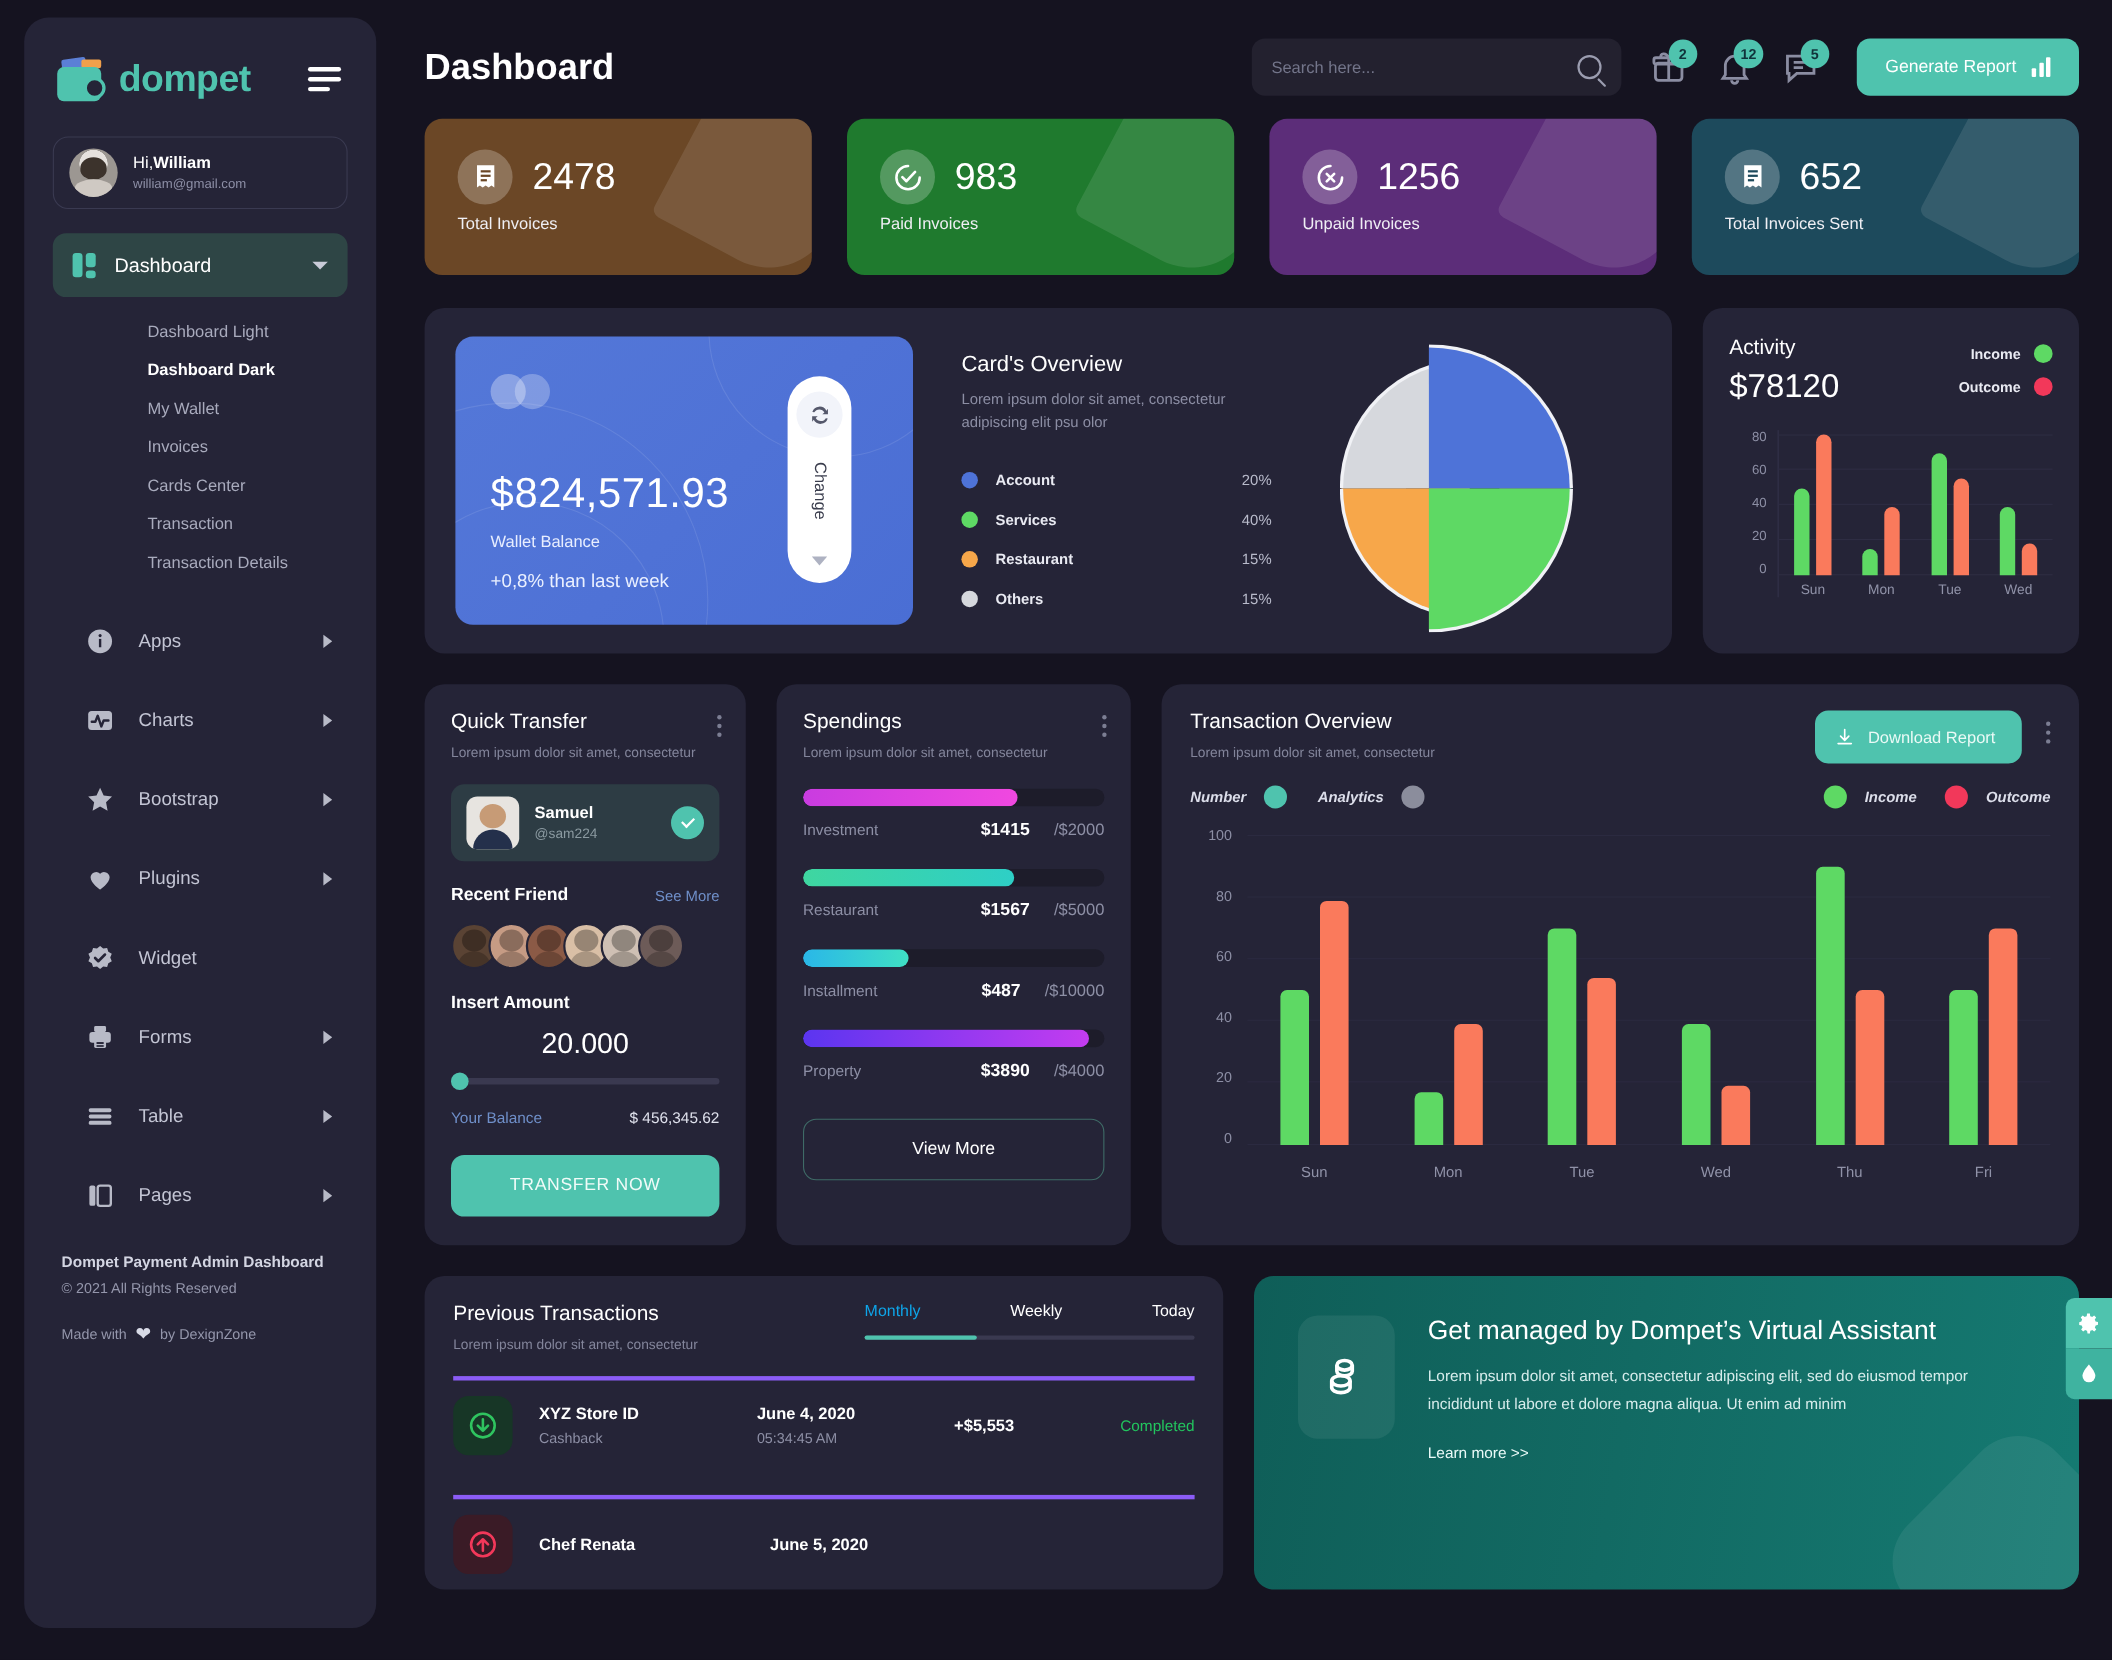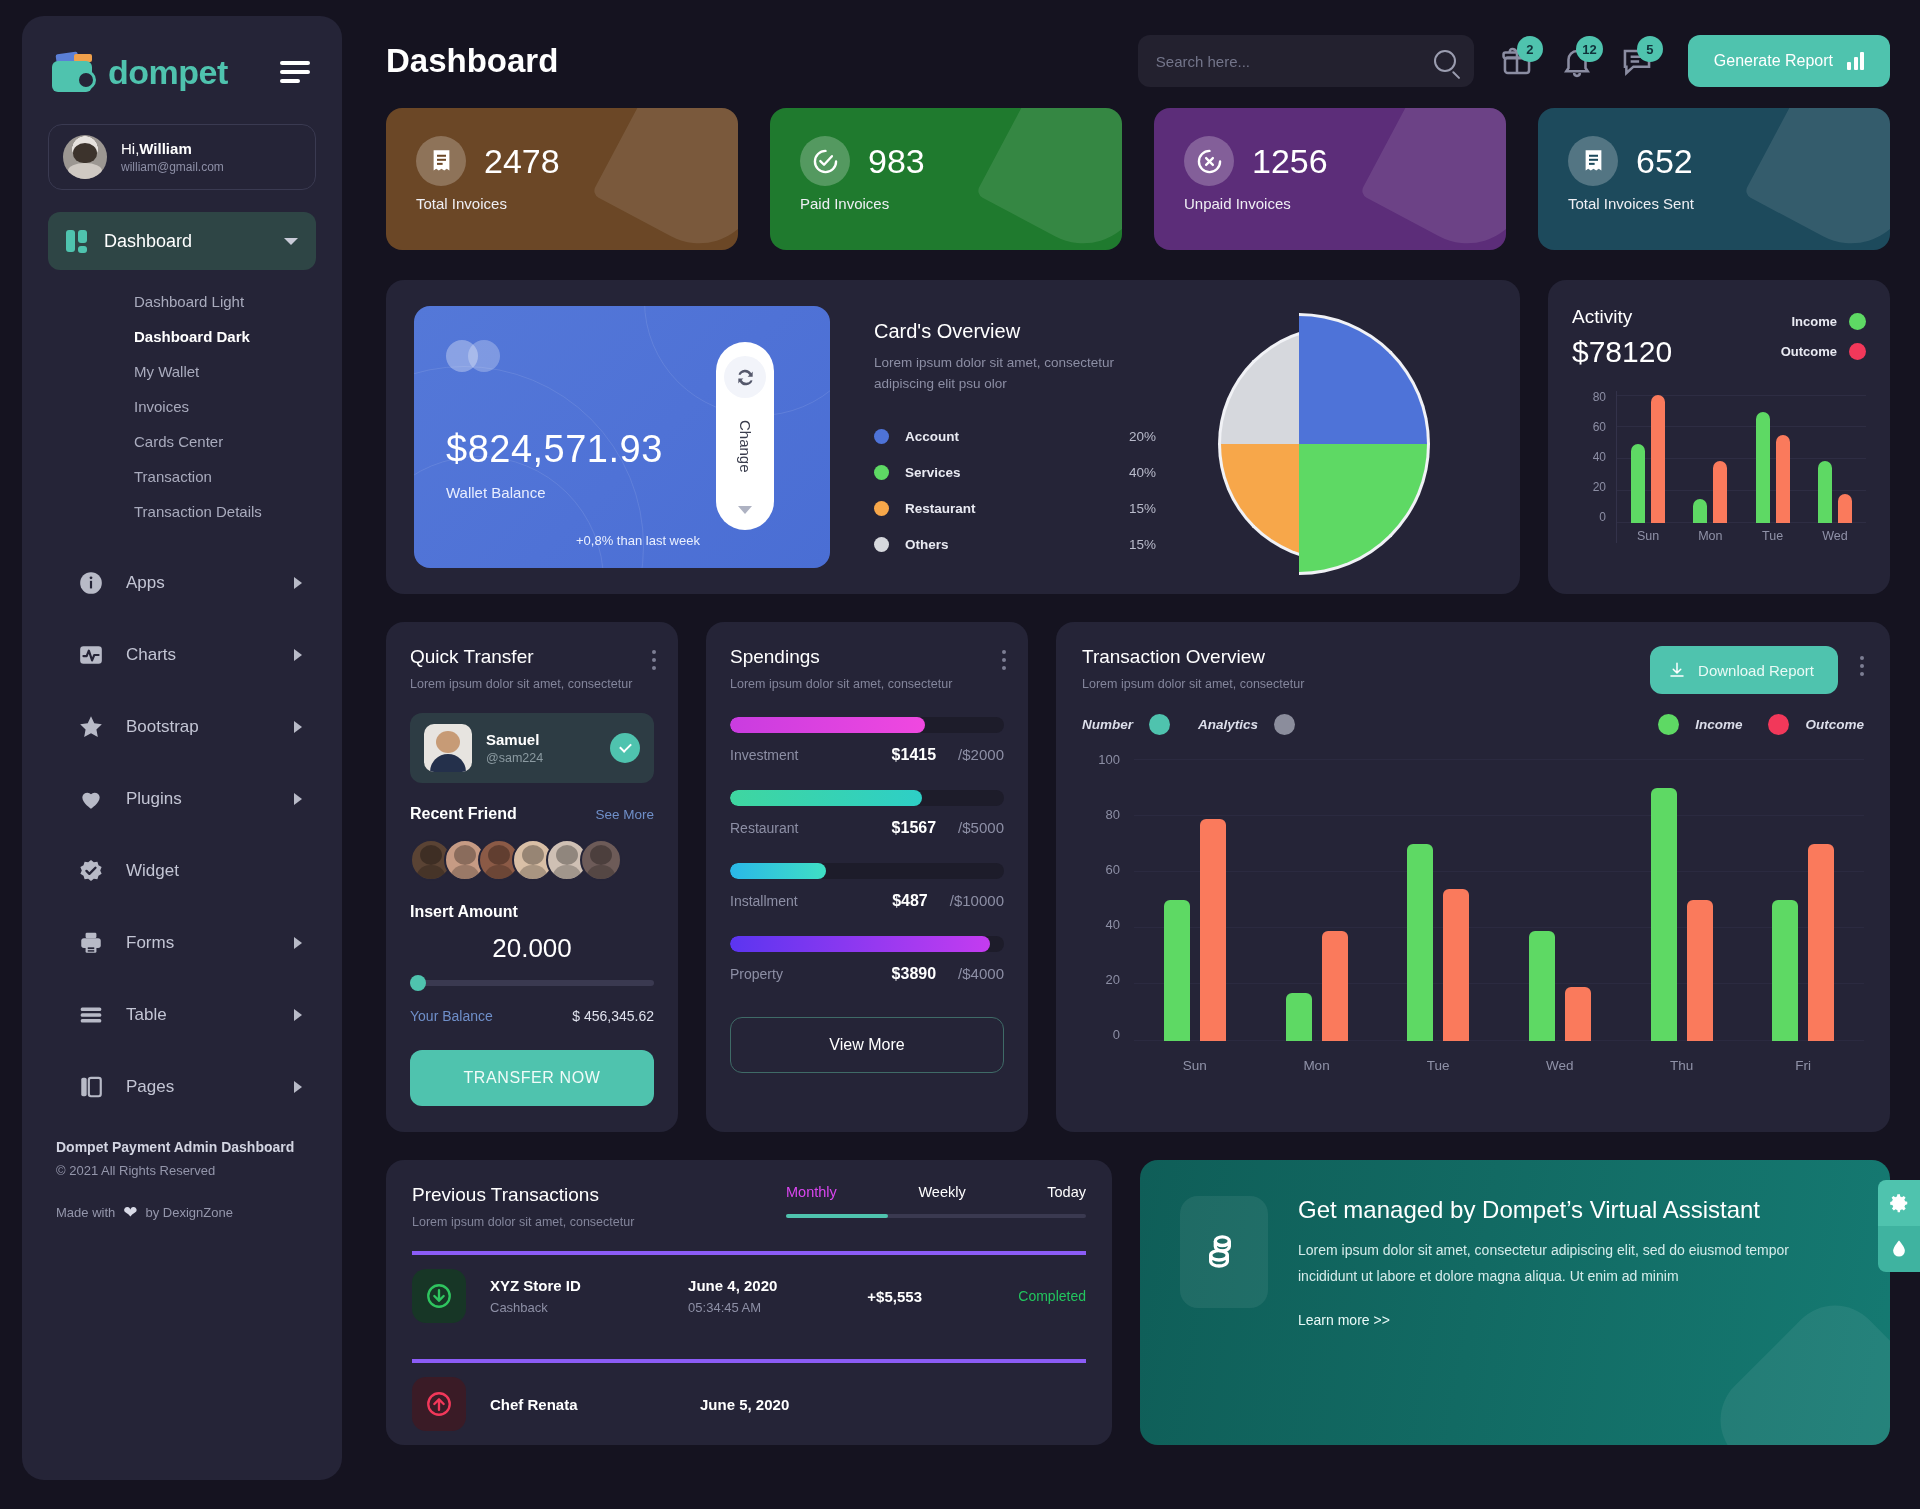--- a/index.html
+++ b/index.html
@@ -139,21 +139,21 @@
     width: 416px; height: 262px; border-radius: 16px; position: relative; overflow: hidden;
     background: linear-gradient(135deg, #5478d8 0%, #4f72d6 55%, #4a6ed4 100%);
     padding: 34px 0 0 32px; flex: none;
   }
   .wc-ring { position: absolute; border: 1.5px solid rgba(255,255,255,.10); border-radius: 50%; }
   .wc-chip { width: 62px; height: 32px; position: relative; }
   .wc-chip i { position: absolute; top: 0; width: 32px; height: 32px; border-radius: 50%; background: rgba(255,255,255,.32); }
   .wc-chip i:nth-child(2) { left: 22px; background: rgba(255,255,255,.26); }
   .wc-amount { color: #fff; font-size: 38px; margin-top: 56px; letter-spacing: .5px; }
   .wc-sub { color: #e8eeff; font-size: 15px; margin-top: 13px; }
-  .wc-note { color: #eaf0ff; font-size: 13px; margin-top: 32px; text-align: center; }
+  .wc-note { color: #eaf0ff; font-size: 17px; margin-top: 18px; }
   .change-pill {
     position: absolute; right: 56px; top: 36px; width: 58px; height: 188px;
     background: #fff; border-radius: 29px; display: flex; flex-direction: column;
     align-items: center; padding-top: 14px; cursor: pointer;
   }
   .cp-circle { width: 42px; height: 42px; border-radius: 50%; background: #f2f4fa; display: flex; align-items: center; justify-content: center; }
   .cp-circle svg { width: 21px; height: 21px; fill: #55586b; }
   .cp-label { writing-mode: vertical-rl; color: #3a3d4d; font-size: 15px; margin-top: 22px; }
   .cp-caret { margin-top: auto; margin-bottom: 16px; width: 0; height: 0;
     border-left: 7px solid transparent; border-right: 7px solid transparent; border-top: 8px solid #aeb2c2; }
@@ -265,21 +265,21 @@
   .bc-labels { position: absolute; left: 0; right: 0; bottom: 0; display: flex; }
   .bc-labels span { flex: 1; text-align: center; color: #9092a8; font-size: 13.5px; }
 
   
   .row4 { display: flex; gap: 28px; margin-top: 28px; }
   .pt-panel { width: 726px; padding: 24px 26px 0 26px; flex: none; }
   .pt-head { display: flex; align-items: flex-start; }
   .tabs { margin-left: auto; width: 300px; }
   .tabs-row { display: flex; justify-content: space-between; }
   .tab { color: #ffffff; font-size: 14.5px; cursor: pointer; }
-  .tab.on { color: #d946ef; }
+  .tab.on { color: #0ea5e9; }
   .tabs-bar { height: 4px; background: #3a3950; border-radius: 2px; margin-top: 14px; position: relative; }
   .tabs-bar i { position: absolute; left: 0; top: 0; height: 4px; width: 34%; background: #4fc3ae; border-radius: 2px; display: block; }
   .tx-row { display: flex; align-items: center; height: 86px; border-top: 4px solid #8b5cf6; margin-top: 22px; }
   .tx-row:first-of-type { border-top: 0; }
   .tx-ico { width: 54px; height: 54px; border-radius: 14px; display: flex; align-items: center; justify-content: center; flex: none; }
   .tx-ico.green { background: #173626; }
   .tx-ico.red { background: #3a1b26; }
   .tx-ico svg { width: 28px; height: 28px; fill: none; stroke-width: 2; }
   .tx-name { width: 210px; margin-left: 24px; }
   .tx-t1 { color: #ffffff; font-size: 15px; font-weight: bold; }

